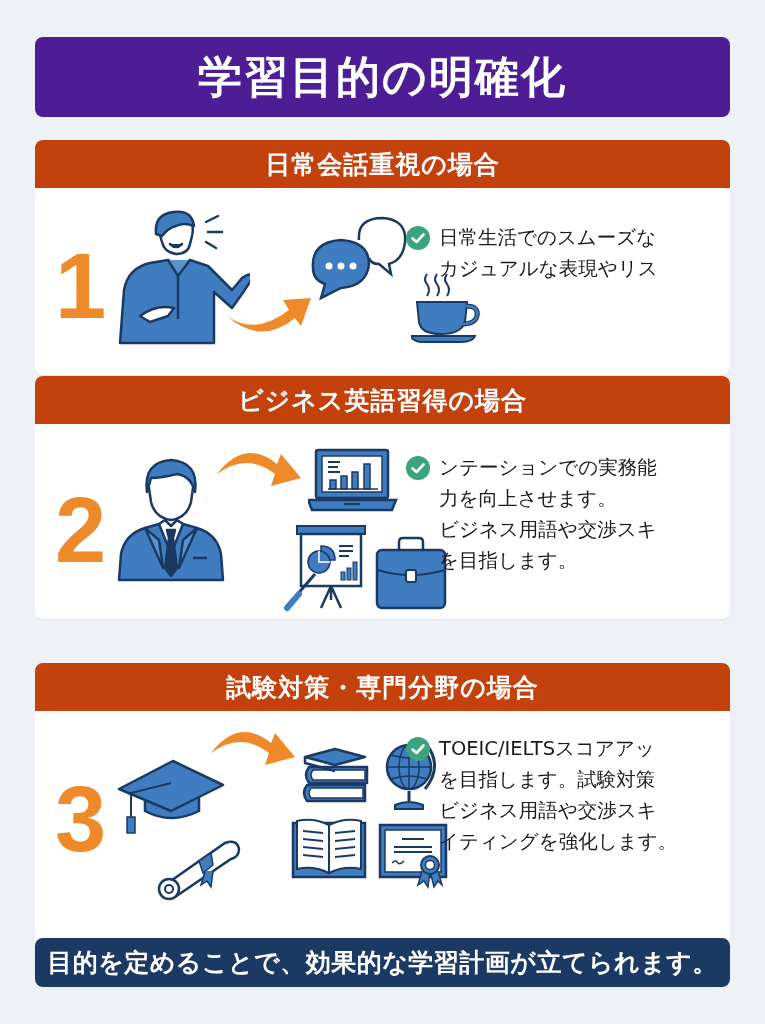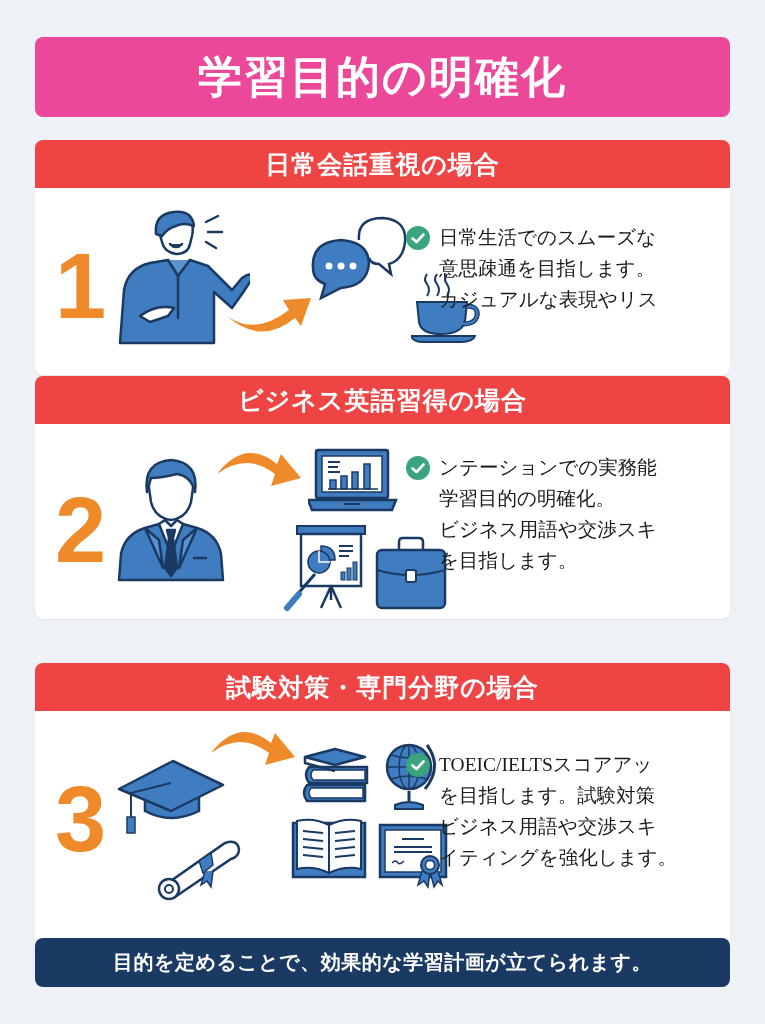--- a/index.html
+++ b/index.html
@@ -4,54 +4,54 @@
 <style>
   html, body { margin:0; padding:0; }
   body {
     width:765px; height:1024px; overflow:hidden;
     background:#eef2f7;
     font-family:"DejaVu Sans", "Liberation Sans", sans-serif;
     position:relative;
   }
   .title-bar {
     position:absolute; left:35px; top:37px; width:695px; height:80px;
-    background:#ec4899; border-radius:8px;
+    background:#4c1d95; border-radius:8px;
     display:flex; align-items:center; justify-content:center;
     color:#fff; font-size:44px; font-weight:bold; letter-spacing:2px;
   }
   .card {
     position:absolute; left:35px; width:695px;
     background:#ffffff; border-radius:8px; overflow:hidden;
     box-shadow:0 1px 2px rgba(0,0,0,0.06);
   }
   .card-header {
-    height:48px; background:#ef4444; color:#fff;
+    height:48px; background:#c2410c; color:#fff;
     display:flex; align-items:center; justify-content:center;
     font-size:25px; font-weight:bold; letter-spacing:1px;
   }
   .card-body { position:relative; }
   .num {
     position:absolute; left:20px; color:#ee8a2a;
     font-family:"Liberation Sans", sans-serif; font-weight:bold;
     font-size:92px; line-height:1;
   }
   .illus { position:absolute; }
   .desc {
     position:absolute; left:404px; width:280px;
     font-size:19.5px; line-height:31px; color:#1a1a1a;
   }
-  .desc .line { display:block; white-space:nowrap;font-family:Liberation Serif, serif; }
+  .desc .line { display:block; white-space:nowrap; }
   .check {
     position:absolute; left:-33px; top:4px; width:24px; height:24px;
   }
   .footer-bar {
     position:absolute; left:35px; top:938px; width:695px; height:49px;
     background:#1b3a63; border-radius:8px;
     display:flex; align-items:center; justify-content:center;
-    color:#fff; font-size:20px; font-weight:bold; letter-spacing:0.5px;
+    color:#fff; font-size:25px; font-weight:bold; letter-spacing:0.5px;
   }
 </style>
 </head>
 <body>
 
 <div class="title-bar">学習目的の明確化</div>
 
 <div class="card" style="top:140px;height:235px;">
   <div class="card-header">日常会話重視の場合</div>
   <div class="card-body" style="height:187px;">
@@ -95,21 +95,20 @@
       <path d="M55 34 Q68 34 66 44 Q64 52 52 52" fill="none" stroke="#3f7cc0" stroke-width="2.5"></path>
       <path d="M0 64 L64 64 Q62 70 50 70 L12 70 Q2 70 0 64 Z" fill="#3f7cc0" stroke="#1b3a63" stroke-width="2"></path>
     </svg>
 
     <div class="desc" style="top:34px;">
       <svg class="check" viewBox="0 0 24 24">
         <circle cx="12" cy="12" r="12" fill="#3aa57c"></circle>
         <path d="M6.5 12.5 L10.5 16 L17.5 8.5" fill="none" stroke="#fff" stroke-width="2.6" stroke-linecap="round" stroke-linejoin="round"></path>
       </svg>
       <span class="line">日常生活でのスムーズな</span>
-      <span class="line">意思疎通を目指します。</span>
       <span class="line">カジュアルな表現やリス</span>
     </div>
   </div>
 </div>
 
 <div class="card" style="top:376px;height:243px;">
   <div class="card-header">ビジネス英語習得の場合</div>
   <div class="card-body" style="height:195px;">
     <div class="num" style="top:60px;">2</div>
 
@@ -176,21 +175,21 @@
       <path d="M2 34 Q36 44 70 34" fill="none" stroke="#1b3a63" stroke-width="2"></path>
       <rect x="31" y="34" width="10" height="12" rx="2" fill="#fff" stroke="#1b3a63" stroke-width="2"></rect>
     </svg>
 
     <div class="desc" style="top:28px;">
       <svg class="check" viewBox="0 0 24 24">
         <circle cx="12" cy="12" r="12" fill="#3aa57c"></circle>
         <path d="M6.5 12.5 L10.5 16 L17.5 8.5" fill="none" stroke="#fff" stroke-width="2.6" stroke-linecap="round" stroke-linejoin="round"></path>
       </svg>
       <span class="line">ンテーションでの実務能</span>
-      <span class="line">学習目的の明確化。</span>
+      <span class="line">力を向上させます。</span>
       <span class="line">ビジネス用語や交渉スキ</span>
       <span class="line">を目指します。</span>
     </div>
   </div>
 </div>
 
 <div class="card" style="top:663px;height:295px;">
   <div class="card-header">試験対策・専門分野の場合</div>
   <div class="card-body" style="height:199px;">
     <div class="num" style="top:62px;">3</div>
@@ -263,21 +262,21 @@
         <line x1="16" y1="24" x2="54" y2="24"></line>
         <line x1="16" y1="29" x2="54" y2="29"></line>
       </g>
       <path d="M14 40 Q18 36 20 40 Q22 42 26 38" fill="none" stroke="#1b3a63" stroke-width="1.5"></path>
       <path d="M44 48 L40 62 L46 58 L50 64 L52 48" fill="#3f7cc0" stroke="#1b3a63" stroke-width="1.5"></path>
       <path d="M52 48 L56 64 L60 58 L64 62 L60 48" fill="#3f7cc0" stroke="#1b3a63" stroke-width="1.5"></path>
       <circle cx="52" cy="42" r="9" fill="#3f7cc0" stroke="#1b3a63" stroke-width="2"></circle>
       <circle cx="52" cy="42" r="4.5" fill="#fff" stroke="#1b3a63" stroke-width="1.5"></circle>
     </svg>
 
-    <div class="desc" style="top:38px;">
+    <div class="desc" style="top:22px;">
       <svg class="check" viewBox="0 0 24 24">
         <circle cx="12" cy="12" r="12" fill="#3aa57c"></circle>
         <path d="M6.5 12.5 L10.5 16 L17.5 8.5" fill="none" stroke="#fff" stroke-width="2.6" stroke-linecap="round" stroke-linejoin="round"></path>
       </svg>
       <span class="line">TOEIC/IELTSスコアアッ</span>
       <span class="line">を目指します。試験対策</span>
       <span class="line">ビジネス用語や交渉スキ</span>
       <span class="line">イティングを強化します。</span>
     </div>
   </div>

